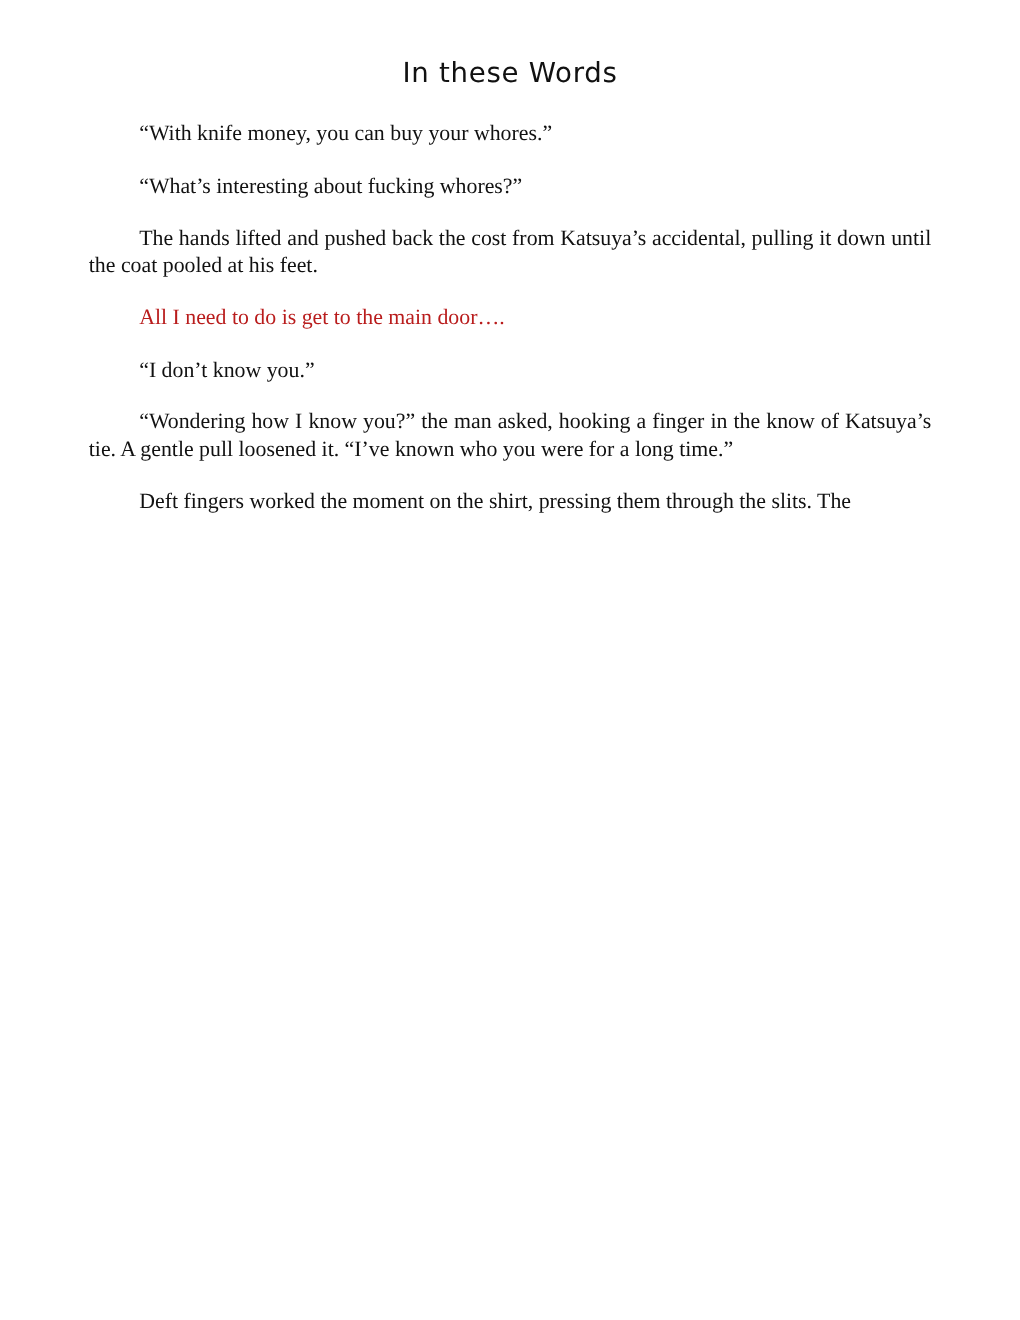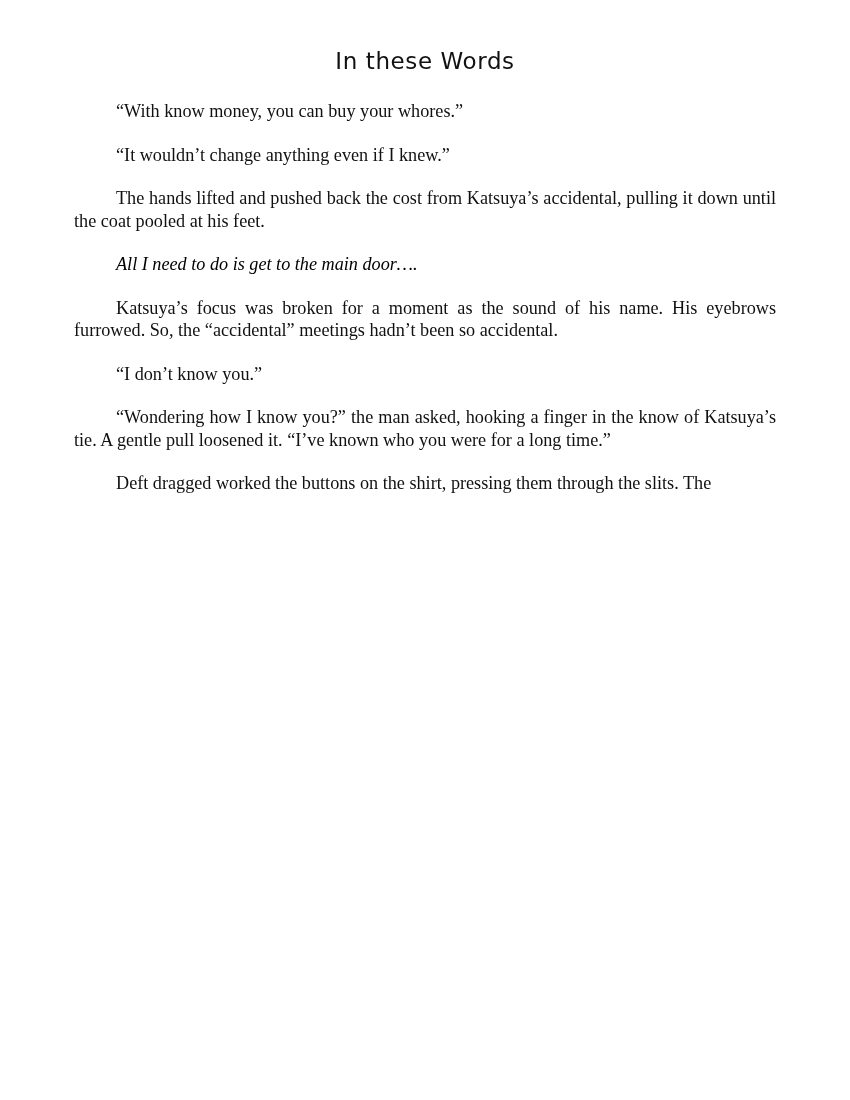--- a/index.html
+++ b/index.html
@@ -48,37 +48,35 @@
     text-indent: 42px;
     color: #111111;
   }
   p.para + p.para {
     margin-top: 21px;
   }
   p.noindent {
     text-indent: 0;
   }
   p.italic {
-    font-style: italic;
-    color: #000000;
+    color: #b91c1c;
   }
 </style>
 </head>
 <body>
 
 <div class="page">
 
   <div class="doc-title">In these Words</div>
 
   <div class="body-area">
 
-    <p class="para">“With know money, you can buy your whores.”</p>
-    <p class="para">“It wouldn’t change anything even if I knew.”</p>
+    <p class="para">“With knife money, you can buy your whores.”</p>
+    <p class="para">“What’s interesting about fucking whores?”</p>
     <p class="para">The hands lifted and pushed back the cost from Katsuya’s accidental, pulling it down until the coat pooled at his feet.</p>
     <p class="para italic">All I need to do is get to the main door….</p>
-    <p class="para">Katsuya’s focus was broken for a moment as the sound of his name. His eyebrows furrowed. So, the “accidental” meetings hadn’t been so accidental.</p>
     <p class="para">“I don’t know you.”</p>
     <p class="para">“Wondering how I know you?” the man asked, hooking a finger in the know of Katsuya’s tie. A gentle pull loosened it. “I’ve known who you were for a long time.”</p>
-    <p class="para">Deft dragged worked the buttons on the shirt, pressing them through the slits. The</p>
+    <p class="para">Deft fingers worked the moment on the shirt, pressing them through the slits. The</p>
 
   </div>
 
 </div>
 
 </body></html>

